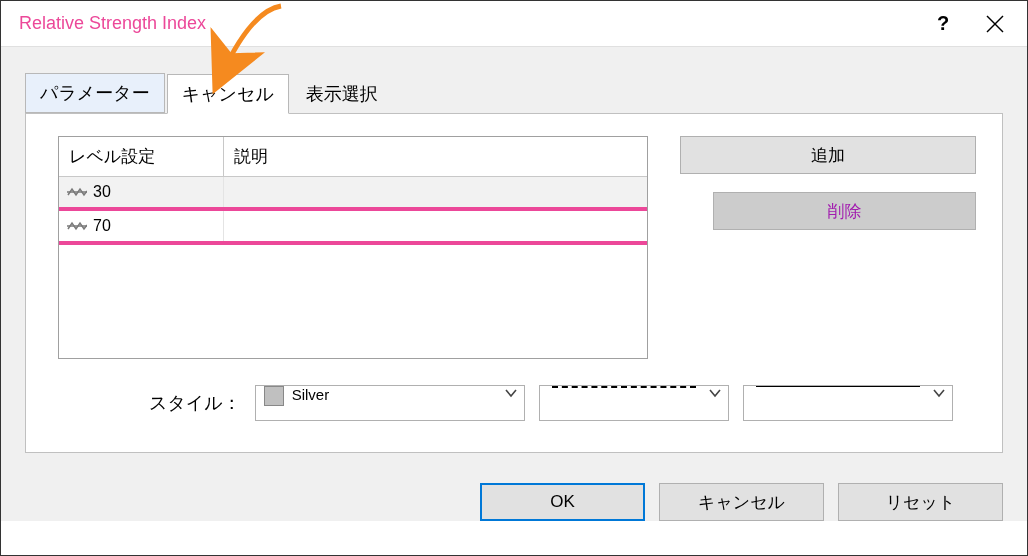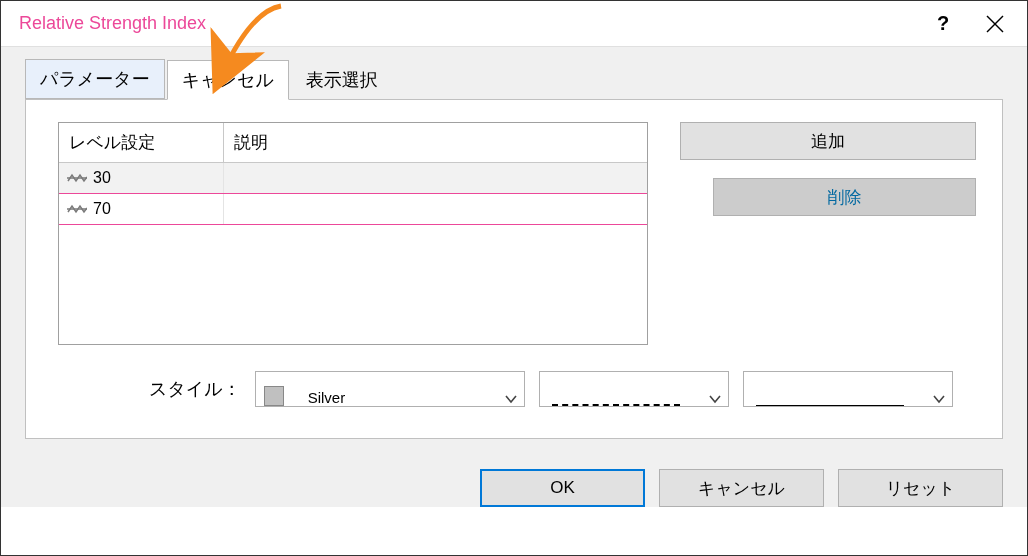--- a/index.html
+++ b/index.html
@@ -31,21 +31,21 @@
     display: flex;
     align-items: center;
     justify-content: center;
     cursor: pointer;
   }
   .help-btn { font-size: 20px; font-weight: bold; }
   .close-svg { width: 18px; height: 18px; }
   
   .tabs-area {
     background: #f0f0f0;
-    padding-top: 12px;
+    padding-top: 26px;
   }
   .tabs {
     display: flex;
     align-items: flex-end;
     padding-left: 24px;
   }
   .tab {
     padding: 7px 14px 7px 14px;
     font-size: 18px;
     color: #000;
@@ -100,21 +100,21 @@
   }
   .grid-header .gh {
     padding: 8px 10px;
     font-size: 17px;
     border-right: 1px solid #c8c8c8;
   }
   .gh1 { flex: 0 0 165px; }
   .gh2 { flex: 1; border-right: none !important; }
   .grid-row {
     display: flex;
-    border-bottom: 1px solid #ec4899;
+    border-bottom: 4px solid #ec4899;
     gap: 48px;
   }
   .grid-row.selected { background: #f2f2f2; }
   .grid-row .gc {
     padding: 6px 8px;
     font-size: 16px;
     border-right: 1px solid #e4e4e4;
     display: flex;
     align-items: center;
     gap: 6px;
@@ -135,44 +135,44 @@
     border: 1px solid #b0b0b0;
     background: #e1e1e1;
     font-size: 17px;
     display: flex;
     align-items: center;
     justify-content: center;
     cursor: pointer;
   }
   .side-btn.disabled {
     background: #ccc;
-    color: #0369a1;
+    color: #a21caf;
     cursor: default;
     margin-left: 33px;
   }
   
   .style-row {
     display: flex;
     align-items: center;
     gap: 14px;
     margin-top: 6px;
   }
   .style-label {
     font-size: 18px;
     margin-left: 97px;
   }
   .combo {
     border: 1px solid #b0b0b0;
     background: #fff;
     height: 36px;
     display: flex;
-    align-items: flex-end;
+    align-items: flex-start;
     padding: 0 6px 0 8px;
     cursor: pointer;
-    gap: 24px;
+    gap: 8px;
   }
   .combo .chev {
     margin-left: auto;
     width: 14px; height: 14px;
   }
   .combo.color { width: 270px; }
   .combo.linestyle { width: 190px; }
   .combo.linewidth { width: 210px; }
   .color-sw {
     width: 20px; height: 20px;

